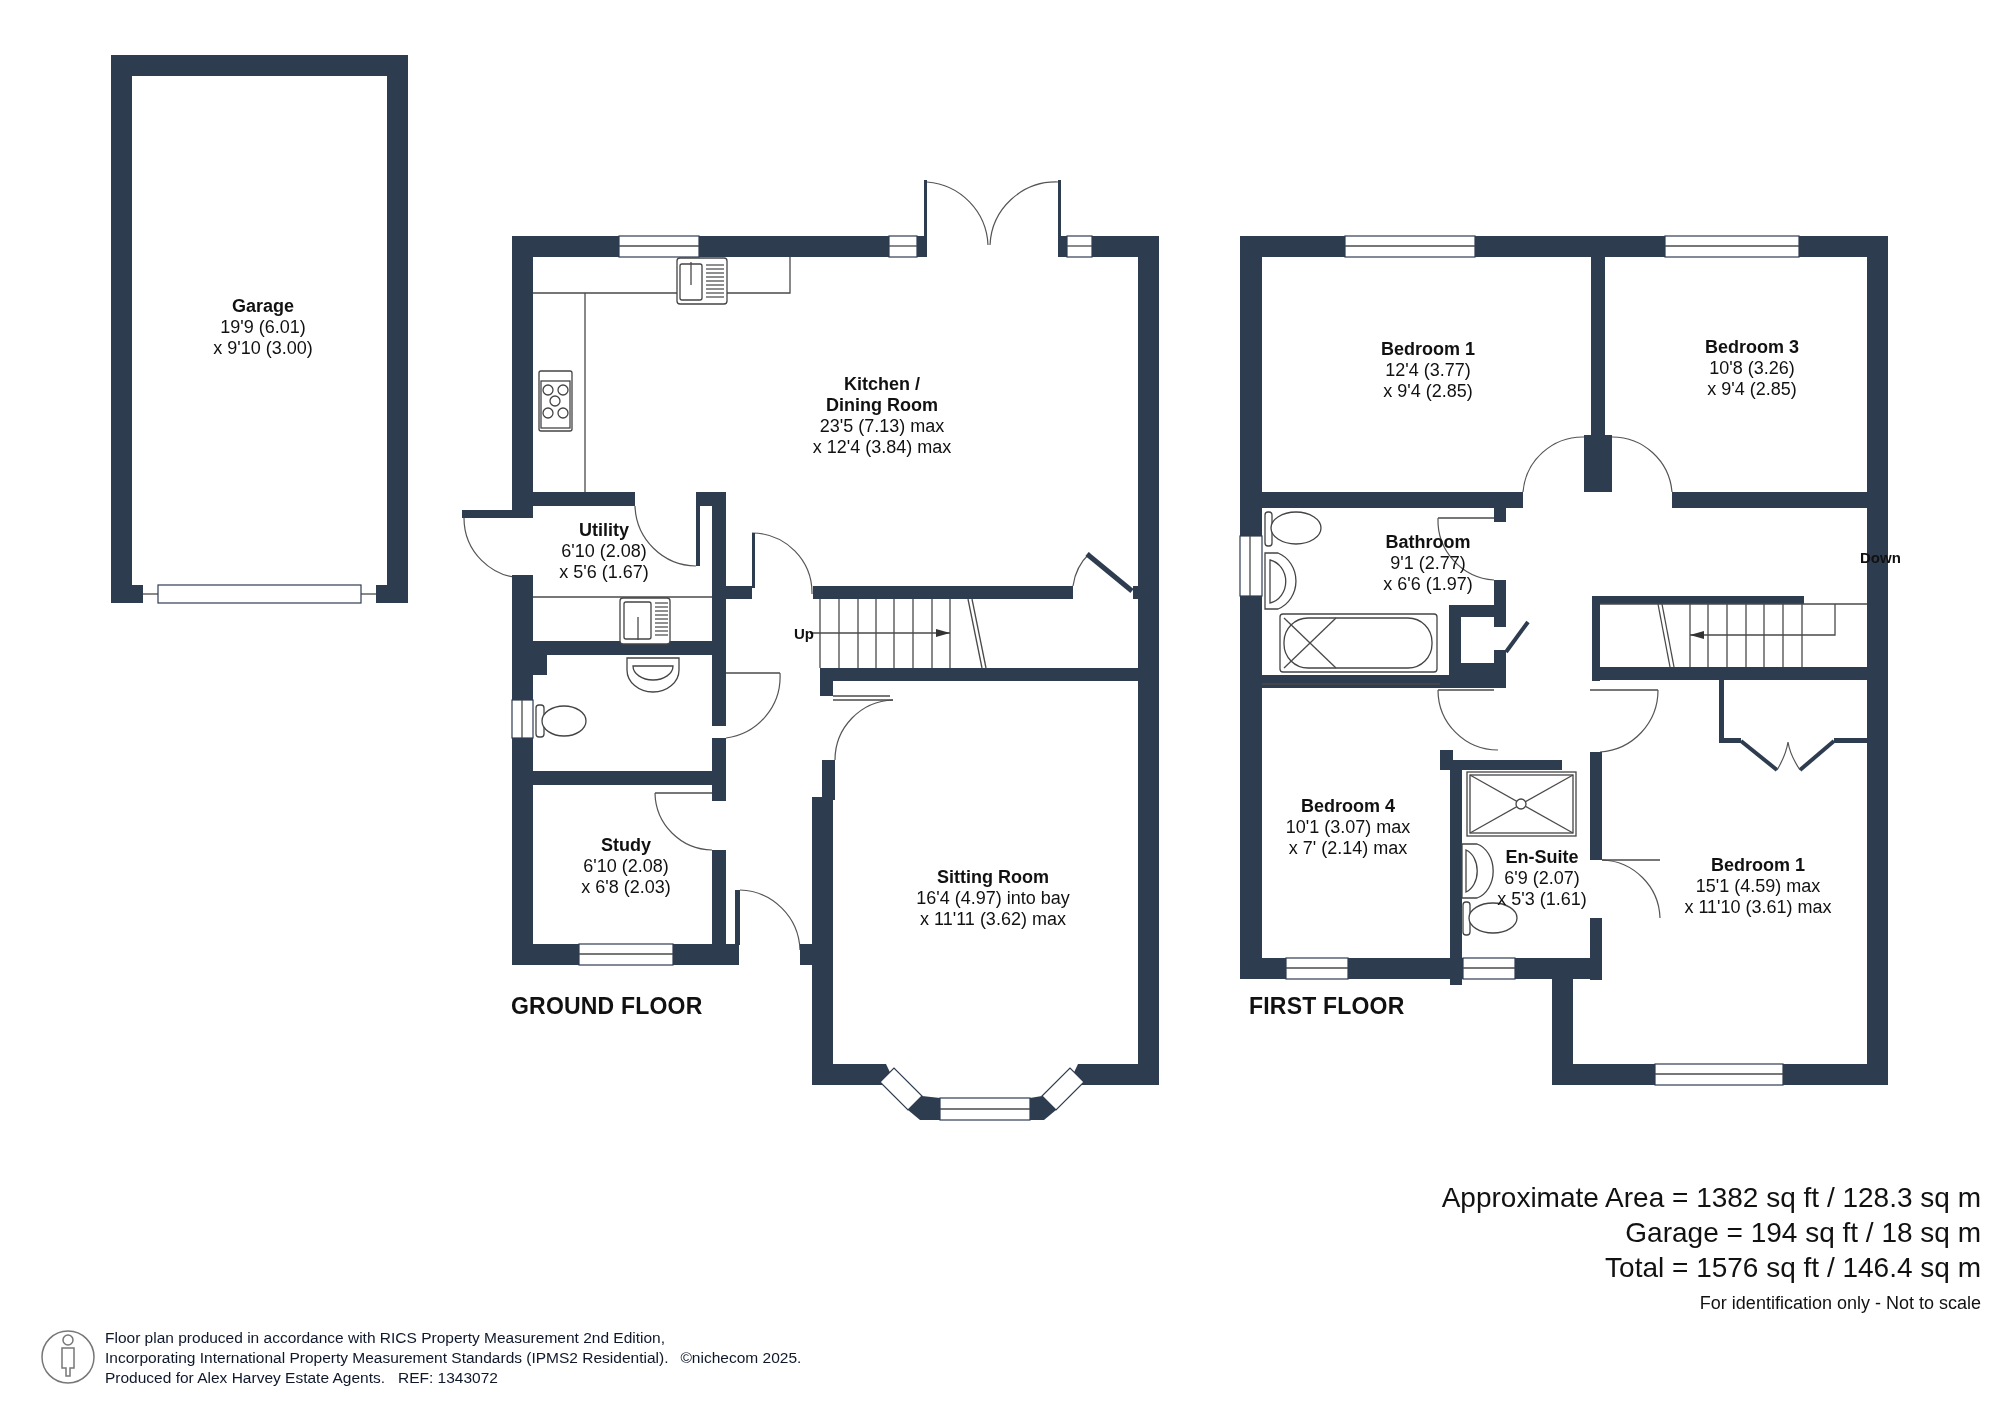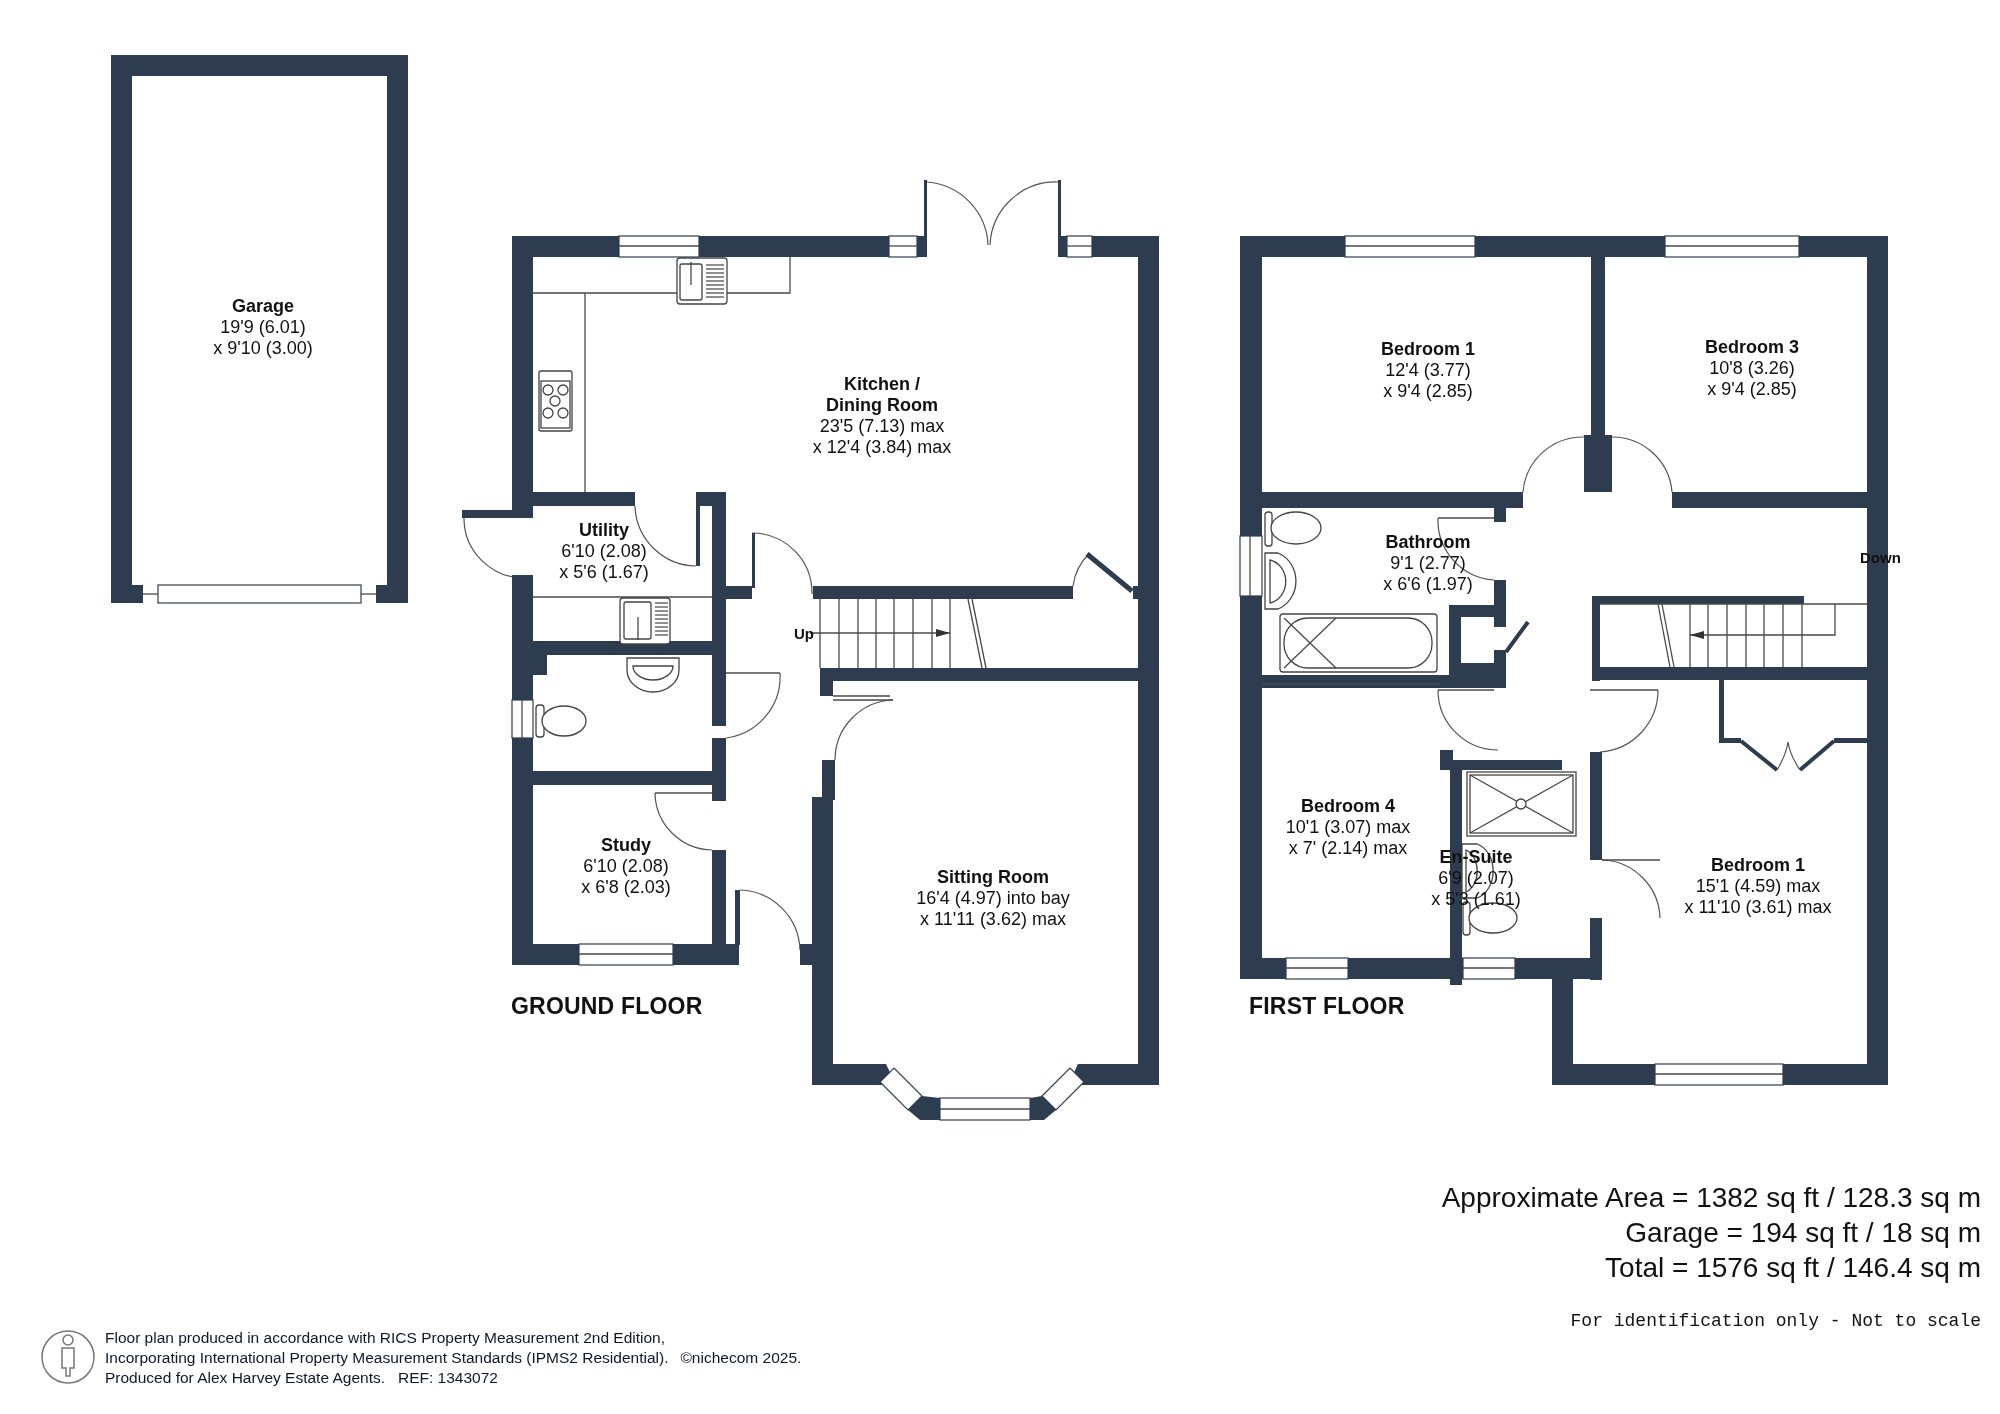--- a/index.html
+++ b/index.html
@@ -9,21 +9,21 @@
   .win { fill:#ffffff; stroke:#2e3c50; stroke-width:1.2; }
   .thin { fill:none; stroke:#4a4a4a; stroke-width:1.3; }
   .arc { fill:none; stroke:#555; stroke-width:1.2; }
   .fix { fill:#fff; stroke:#444; stroke-width:1.3; }
   .room-label { position:absolute; text-align:center; transform:translateX(-50%); line-height:21px; font-size:18px; white-space:nowrap; }
   .room-label .rname { font-weight:bold; display:block; }
   .room-label .dim { display:block; }
   .floor-label { position:absolute; font-weight:bold; font-size:23px; letter-spacing:0.2px; }
   .stair-label { position:absolute; font-weight:bold; font-size:15px; }
   .area-block { position:absolute; right:19px; top:1180px; text-align:right; font-size:28px; line-height:35px; }
-  .area-block .note { font-size:18px; line-height:24px; margin-top:24px; display:block;font-family:Liberation Mono, monospace; }
+  .area-block .note { font-size:18px; line-height:24px; margin-top:6px; display:block; }
   .footer { position:absolute; left:105px; top:1328px; font-size:15.5px; color:#0f172a; line-height:20px; }
   .footer .copyright { margin-left:12px; }
 </style>
 </head>
 <body>
 
 <svg class="plan" viewBox="0 0 2000 1414" xmlns="http://www.w3.org/2000/svg">
 
   <g>
     <rect class="wall" x="111" y="55" width="297" height="21"></rect>
@@ -373,21 +373,21 @@
   <span class="dim">9'1 (2.77)</span>
   <span class="dim">x 6'6 (1.97)</span>
 </div>
 
 <div class="room-label" style="left:1348px;top:796px;">
   <span class="rname">Bedroom 4</span>
   <span class="dim">10'1 (3.07) max</span>
   <span class="dim">x 7' (2.14) max</span>
 </div>
 
-<div class="room-label" style="left:1476px;top:847px;">
+<div class="room-label" style="left:1542px;top:847px;">
   <span class="rname">En-Suite</span>
   <span class="dim">6'9 (2.07)</span>
   <span class="dim">x 5'3 (1.61)</span>
 </div>
 
 <div class="room-label" style="left:1758px;top:855px;">
   <span class="rname">Bedroom 1</span>
   <span class="dim">15'1 (4.59) max</span>
   <span class="dim">x 11'10 (3.61) max</span>
 </div>

